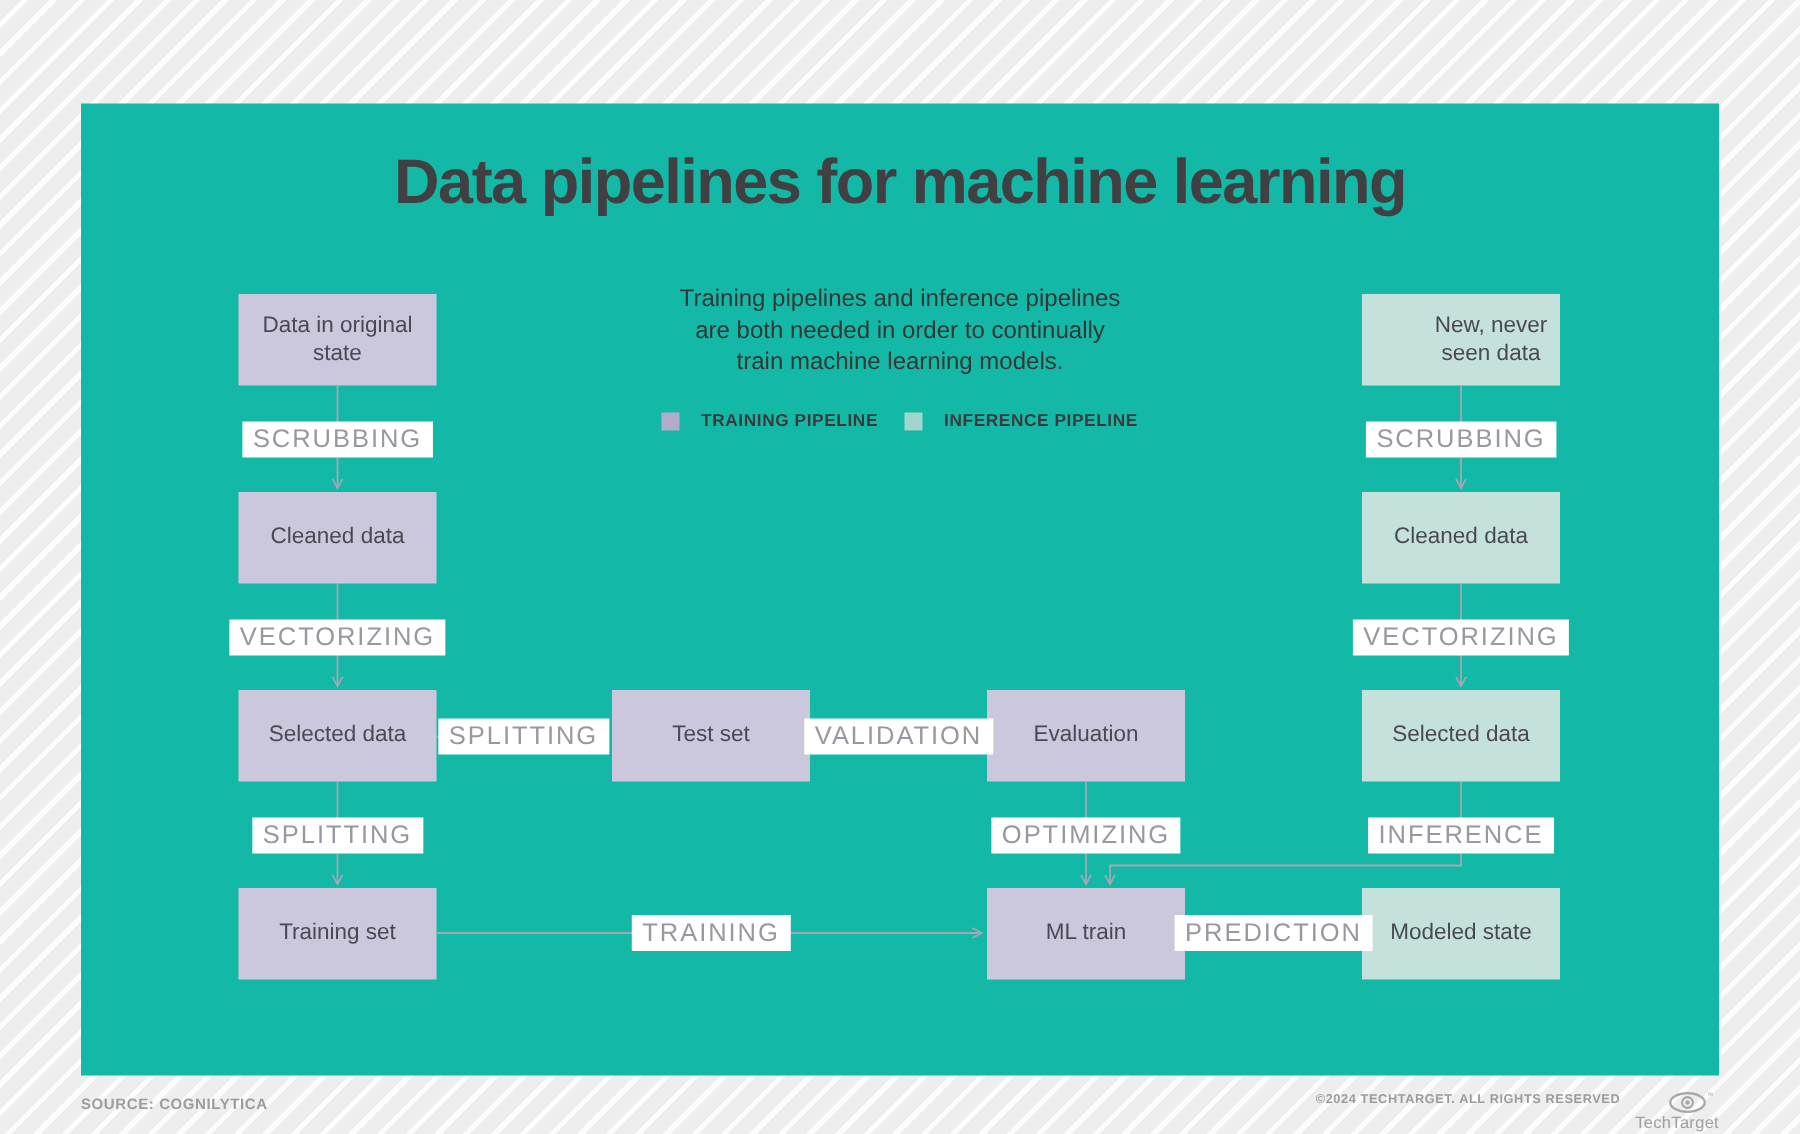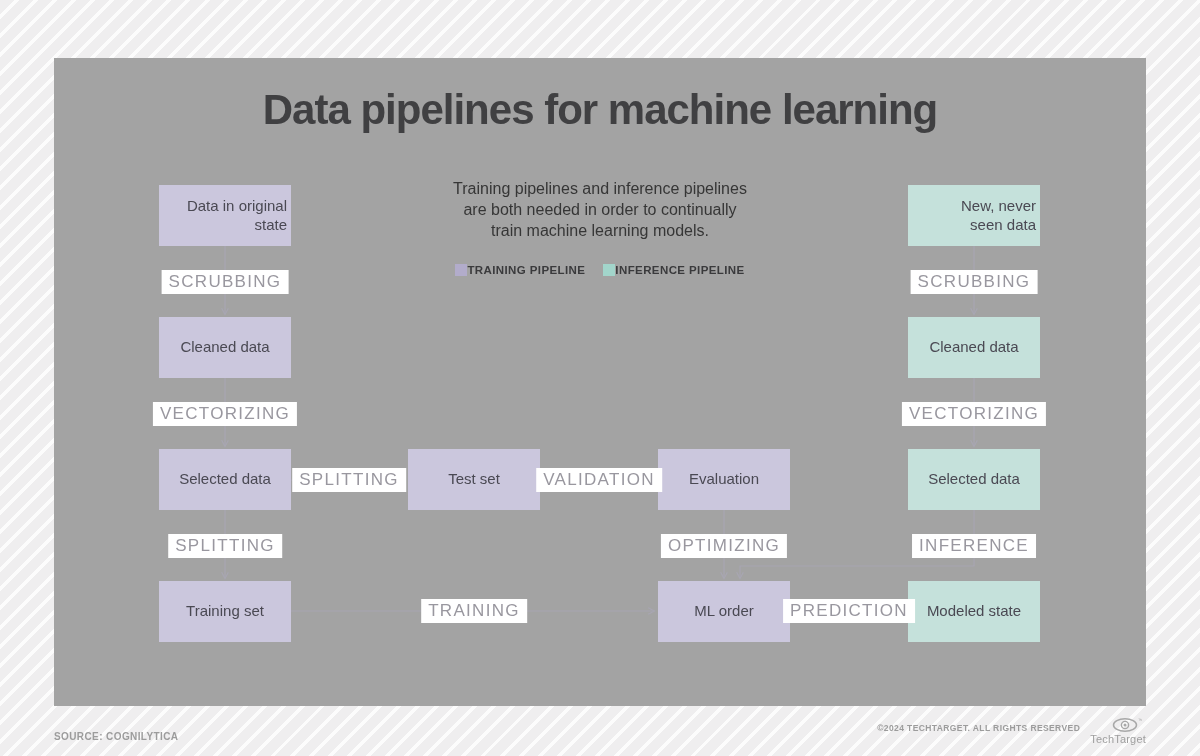--- a/index.html
+++ b/index.html
@@ -7,23 +7,23 @@
   body {
     font-family: "Liberation Sans", "DejaVu Sans", sans-serif;
     position: relative;
     overflow: hidden;
     background: repeating-linear-gradient(135deg,
       #efeeef 0px, #efeeef 10px,
       #fcfcfc 10px, #fcfcfc 13.5px);
   }
   .card {
     position: absolute;
-    left: 54px; top: 58px;
+    left: 54px; top: 69px;
     width: 1092px; height: 648px;
-    background: #a3a3a3;
+    background: #14b8a6;
   }
   .title {
     position: absolute;
     top: 28px; left: 0; width: 100%;
     text-align: center;
     font-size: 42px;
     font-weight: 800;
     letter-spacing: -1px;
     color: #404042;
   }
@@ -36,37 +36,37 @@
     color: #363636;
   }
   .legend {
     position: absolute;
     top: 206px; left: 0; width: 100%;
     display: flex;
     justify-content: center;
     align-items: center;
     gap: 18px;
   }
-  .legend-item { display: flex; align-items: flex-end; gap: 0; }
+  .legend-item { display: flex; align-items: flex-end; gap: 14px; }
   .swatch { width: 12px; height: 12px; display: inline-block; }
   .swatch-training { background: #b2accb; }
   .swatch-inference { background: #a2d5cb; }
   .legend-label {
     font-size: 11.5px;
     font-weight: 700;
     letter-spacing: 0.4px;
     color: #3a3a3c;
   }
   .node {
     position: absolute;
     width: 132px; height: 61px;
     display: flex;
     align-items: center;
     justify-content: center;
-    text-align: right;
+    text-align: center;
     font-size: 15px;
     line-height: 1.25;
     color: #4a4953;
     padding: 4px;
   }
   .training-node { background: #cbc7dd; }
   .inference-node { background: #c5e1db; }
 
   
   .n-original  { left: 105px; top: 127px; }
@@ -113,23 +113,23 @@
   .footer-source {
     position: absolute;
     left: 54px; top: 731px;
     font-size: 10px;
     font-weight: 700;
     letter-spacing: 0.4px;
     color: #9c9c9c;
   }
   .footer-right {
     position: absolute;
-    right: 54px; bottom: 11px;
-    display: flex;
-    align-items: center;
+    right: 54px; bottom: 1px;
+    display: flex;
+    align-items: flex-start;
     gap: 10px;
   }
   .footer-copy {
     font-size: 8.5px;
     font-weight: 700;
     letter-spacing: 0.4px;
     color: #9c9c9c;
     margin-bottom: 6px;
   }
   .brand {
@@ -189,21 +189,21 @@
       <path d="M920 452 V508 H686 V520" marker-end="url(#arrow)"></path>
     </g>
   </svg>
 
   <div class="node training-node n-original">Data in original state</div>
   <div class="node training-node n-cleaned-l">Cleaned data</div>
   <div class="node training-node n-selected-l">Selected data</div>
   <div class="node training-node n-trainset">Training set</div>
   <div class="node training-node n-testset">Test set</div>
   <div class="node training-node n-eval">Evaluation</div>
-  <div class="node training-node n-mlmodel">ML order</div>
+  <div class="node training-node n-mlmodel">ML train</div>
   <div class="node inference-node n-newdata">New, never seen data</div>
   <div class="node inference-node n-cleaned-r">Cleaned data</div>
   <div class="node inference-node n-selected-r">Selected data</div>
   <div class="node inference-node n-modeled">Modeled state</div>
 
   <span class="edge-label e-scrub-l">SCRUBBING</span>
   <span class="edge-label e-vector-l">VECTORIZING</span>
   <span class="edge-label e-split-l">SPLITTING</span>
   <span class="edge-label e-split-m">SPLITTING</span>
   <span class="edge-label e-valid">VALIDATION</span>

